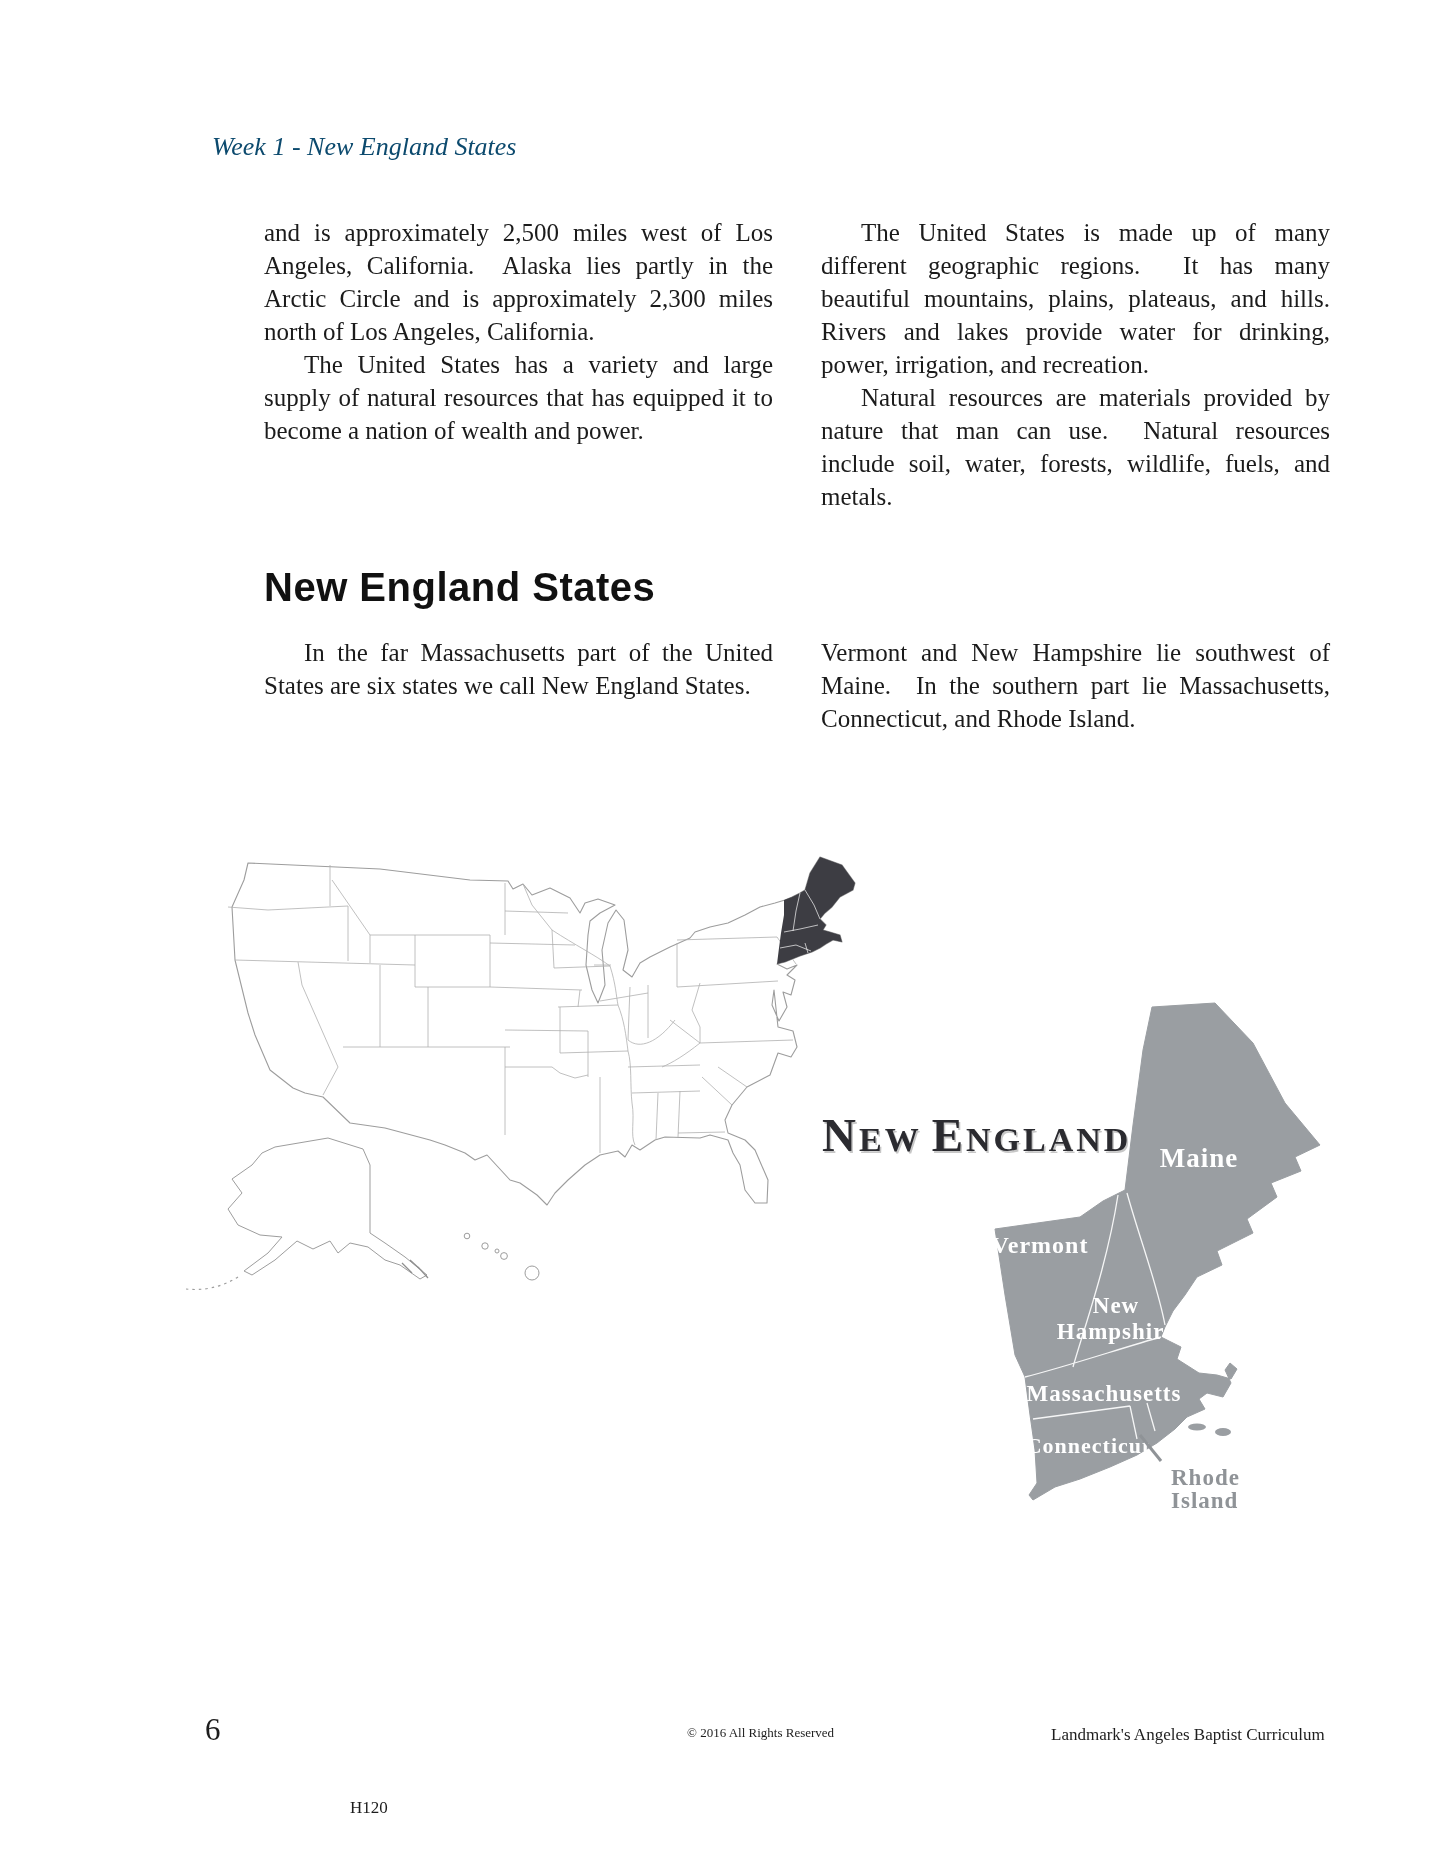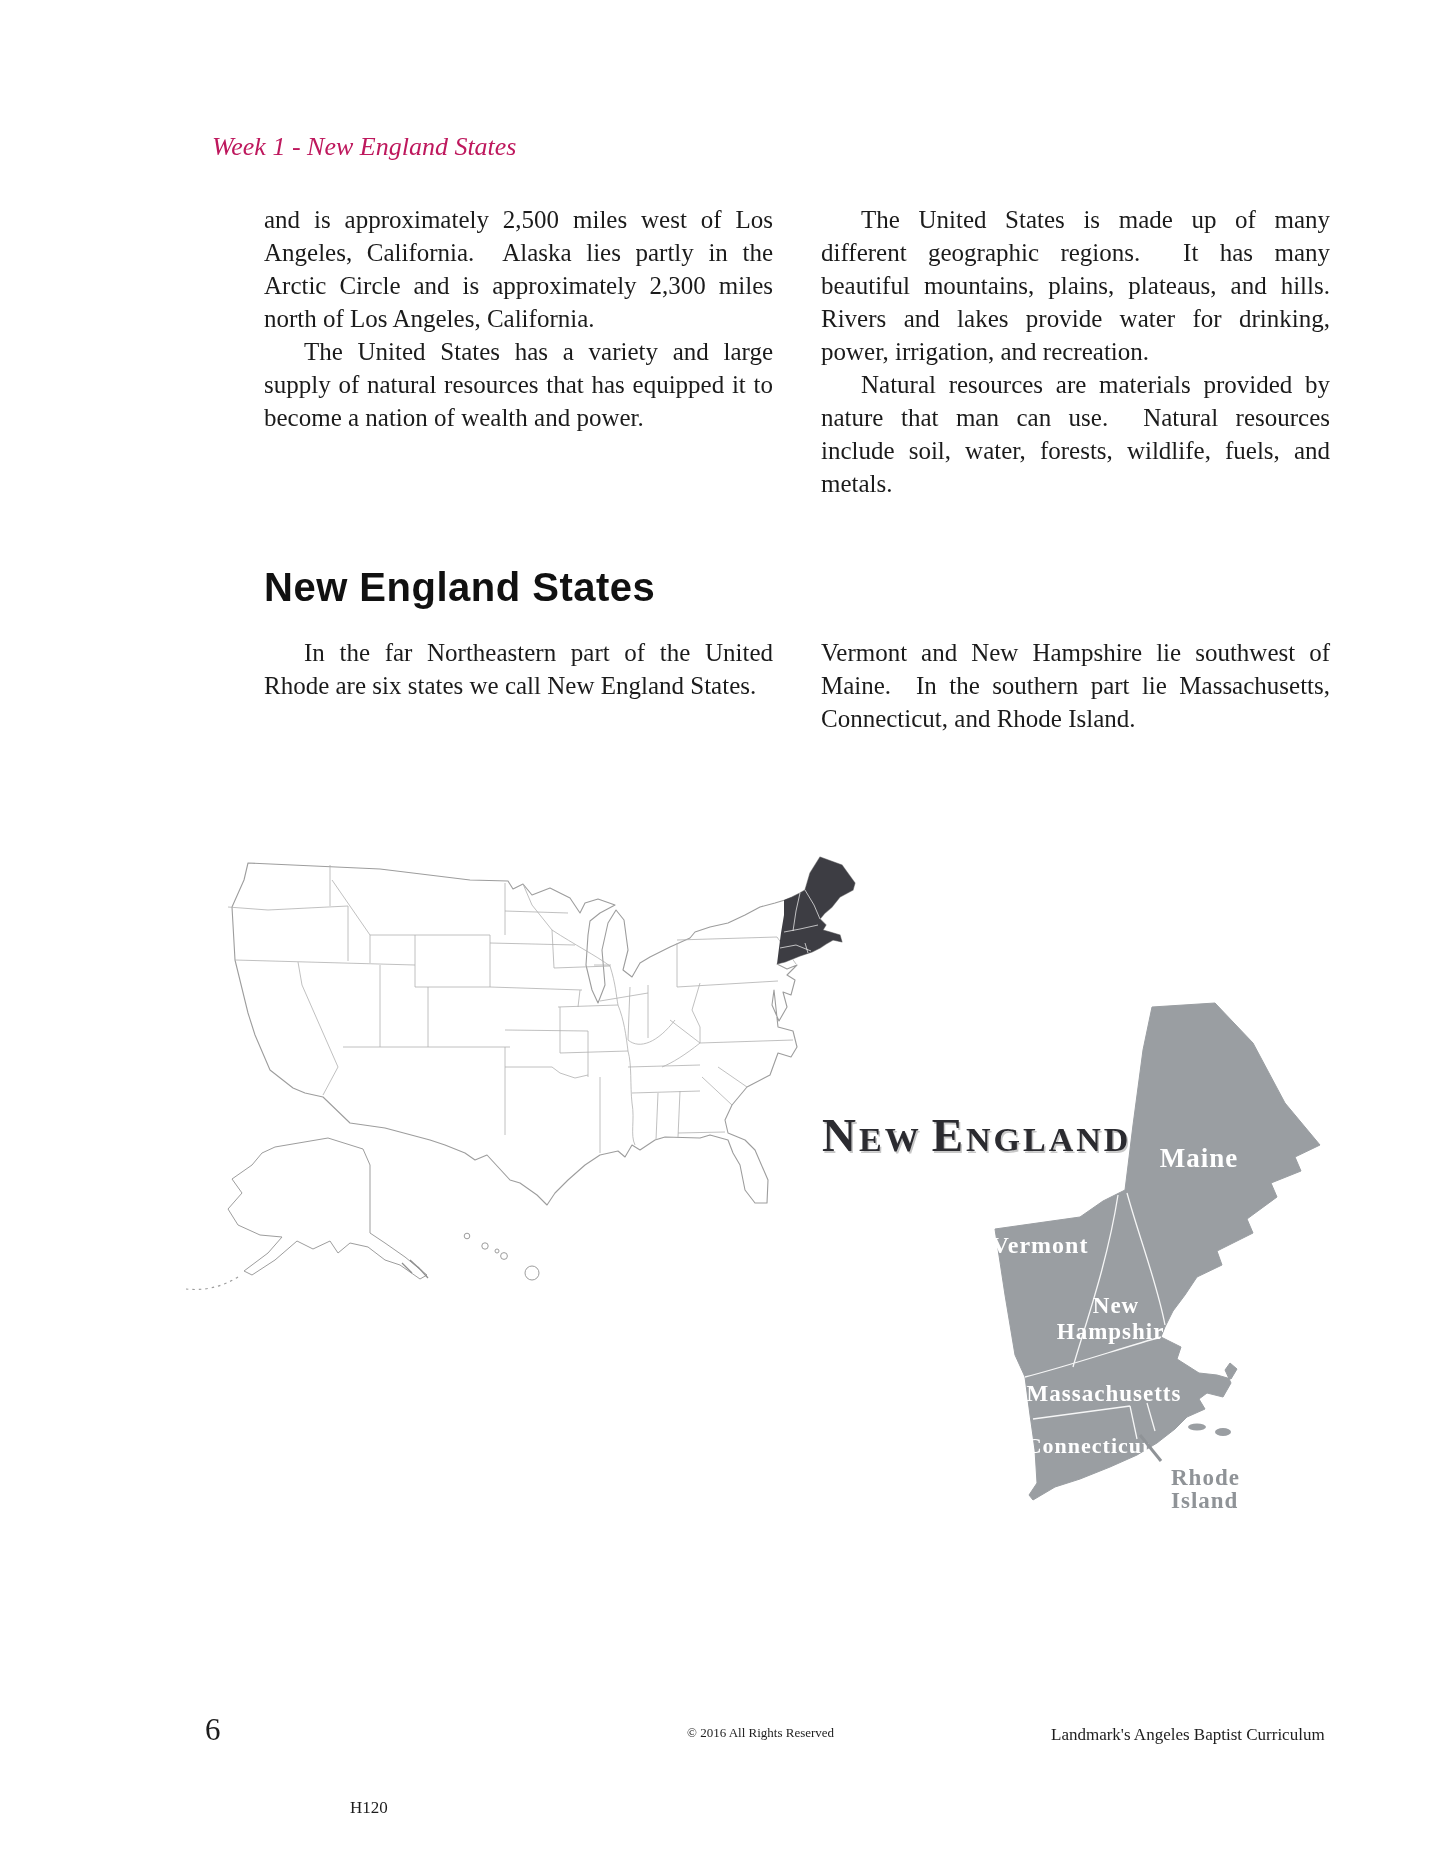--- a/index.html
+++ b/index.html
@@ -2,27 +2,27 @@
 <html><head>
 <meta charset="utf-8">
 <style>
   html,body{margin:0;padding:0;}
   body{
     width:1445px;height:1874px;position:relative;background:#ffffff;
     font-family:"Liberation Serif",serif;color:#1b1b1b;overflow:hidden;
   }
   .page-header{
     position:absolute;left:212px;top:132px;
-    font-style:italic;font-size:26px;color:#be185d;
+    font-style:italic;font-size:26px;color:#0c4a6e;
   }
   .cols{
     position:absolute;left:264px;width:1066px;
     display:flex;gap:48px;
   }
-  #intro-cols{top:203px;justify-content:center;}
+  #intro-cols{top:216px;justify-content:center;}
   #ne-cols{top:636px;}
   .col{width:509px;font-size:25px;line-height:33px;}
   .para{margin:0;text-align:justify;white-space:pre-wrap;}
   .para.ind{text-indent:40px;}
   .section-heading{
     position:absolute;left:264px;top:565px;width:1066px;
     text-align:left;
     font-family:"Liberation Sans",sans-serif;font-weight:bold;
     font-size:40px;color:#111;letter-spacing:0.5px;
   }
@@ -61,21 +61,21 @@
   <div class="col">
       <p class="para ind">The United States is made up of many different geographic regions.  It has many beautiful mountains, plains, plateaus, and hills.  Rivers and lakes provide water for drinking, power, irrigation, and recreation.</p>
       <p class="para ind">Natural resources are materials provided by nature that man can use.  Natural resources include soil, water, forests, wildlife, fuels, and metals.</p>
     </div>
 </div>
 
 <div class="section-heading">New England States</div>
 
 <div class="cols" id="ne-cols">
   <div class="col">
-      <p class="para ind">In the far Northeastern part of the United Rhode are six states we call New England States.</p>
+      <p class="para ind">In the far Massachusetts part of the United States are six states we call New England States.</p>
     </div>
   <div class="col">
       <p class="para">Vermont and New Hampshire lie southwest of Maine.  In the southern part lie Massachusetts, Connecticut, and Rhode Island.</p>
     </div>
 </div>
 
 <svg id="us-map" width="690" height="470" viewBox="0 0 690 470" xmlns="http://www.w3.org/2000/svg">
 
   <path d="M68 28 L200 34 L290 45 L328 46 L333 54 L343 49 L352 60 L370 53 L390 63 L400 78 L405 68 L418 64 L435 70 L420 78 L410 86 L408 100 L406 130 L412 155 L418 168 L425 150 L422 115 L428 88 L436 75 L444 85 L448 115 L443 135 L452 142 L460 128 L470 122 L490 112 L510 103 L515 97 L530 92 L548 88 L565 80 L580 72 L595 68 L605 65 L612 62 L620 58 L625 55 L630 38 L640 22 L662 30 L675 48 L673 55 L660 62 L652 72 L645 78 L640 84 L646 90 L643 95 L650 97 L660 100 L662 107 L653 105 L646 109 L640 113 L632 117 L620 121 L605 127 L597 129 L607 134 L617 130 L607 140 L615 145 L611 160 L603 157 L607 172 L599 186 L592 170 L594 155 L598 192 L613 196 L617 212 L611 222 L598 218 L590 240 L567 252 L552 270 L545 285 L548 298 L565 305 L575 315 L588 345 L587 368 L575 368 L565 355 L560 330 L553 318 L548 305 L530 300 L520 303 L485 302 L475 305 L460 315 L452 310 L445 322 L438 316 L420 320 L405 330 L388 345 L375 358 L367 370 L357 360 L340 348 L330 345 L307 320 L295 325 L285 318 L265 310 L250 305 L205 293 L170 288 L143 262 L125 258 L113 253 L90 235 L75 200 L68 178 L55 125 L52 72 L64 45 Z" fill="#ffffff" stroke="#9d9d9d" stroke-width="1.1" stroke-linejoin="round"></path>
 

